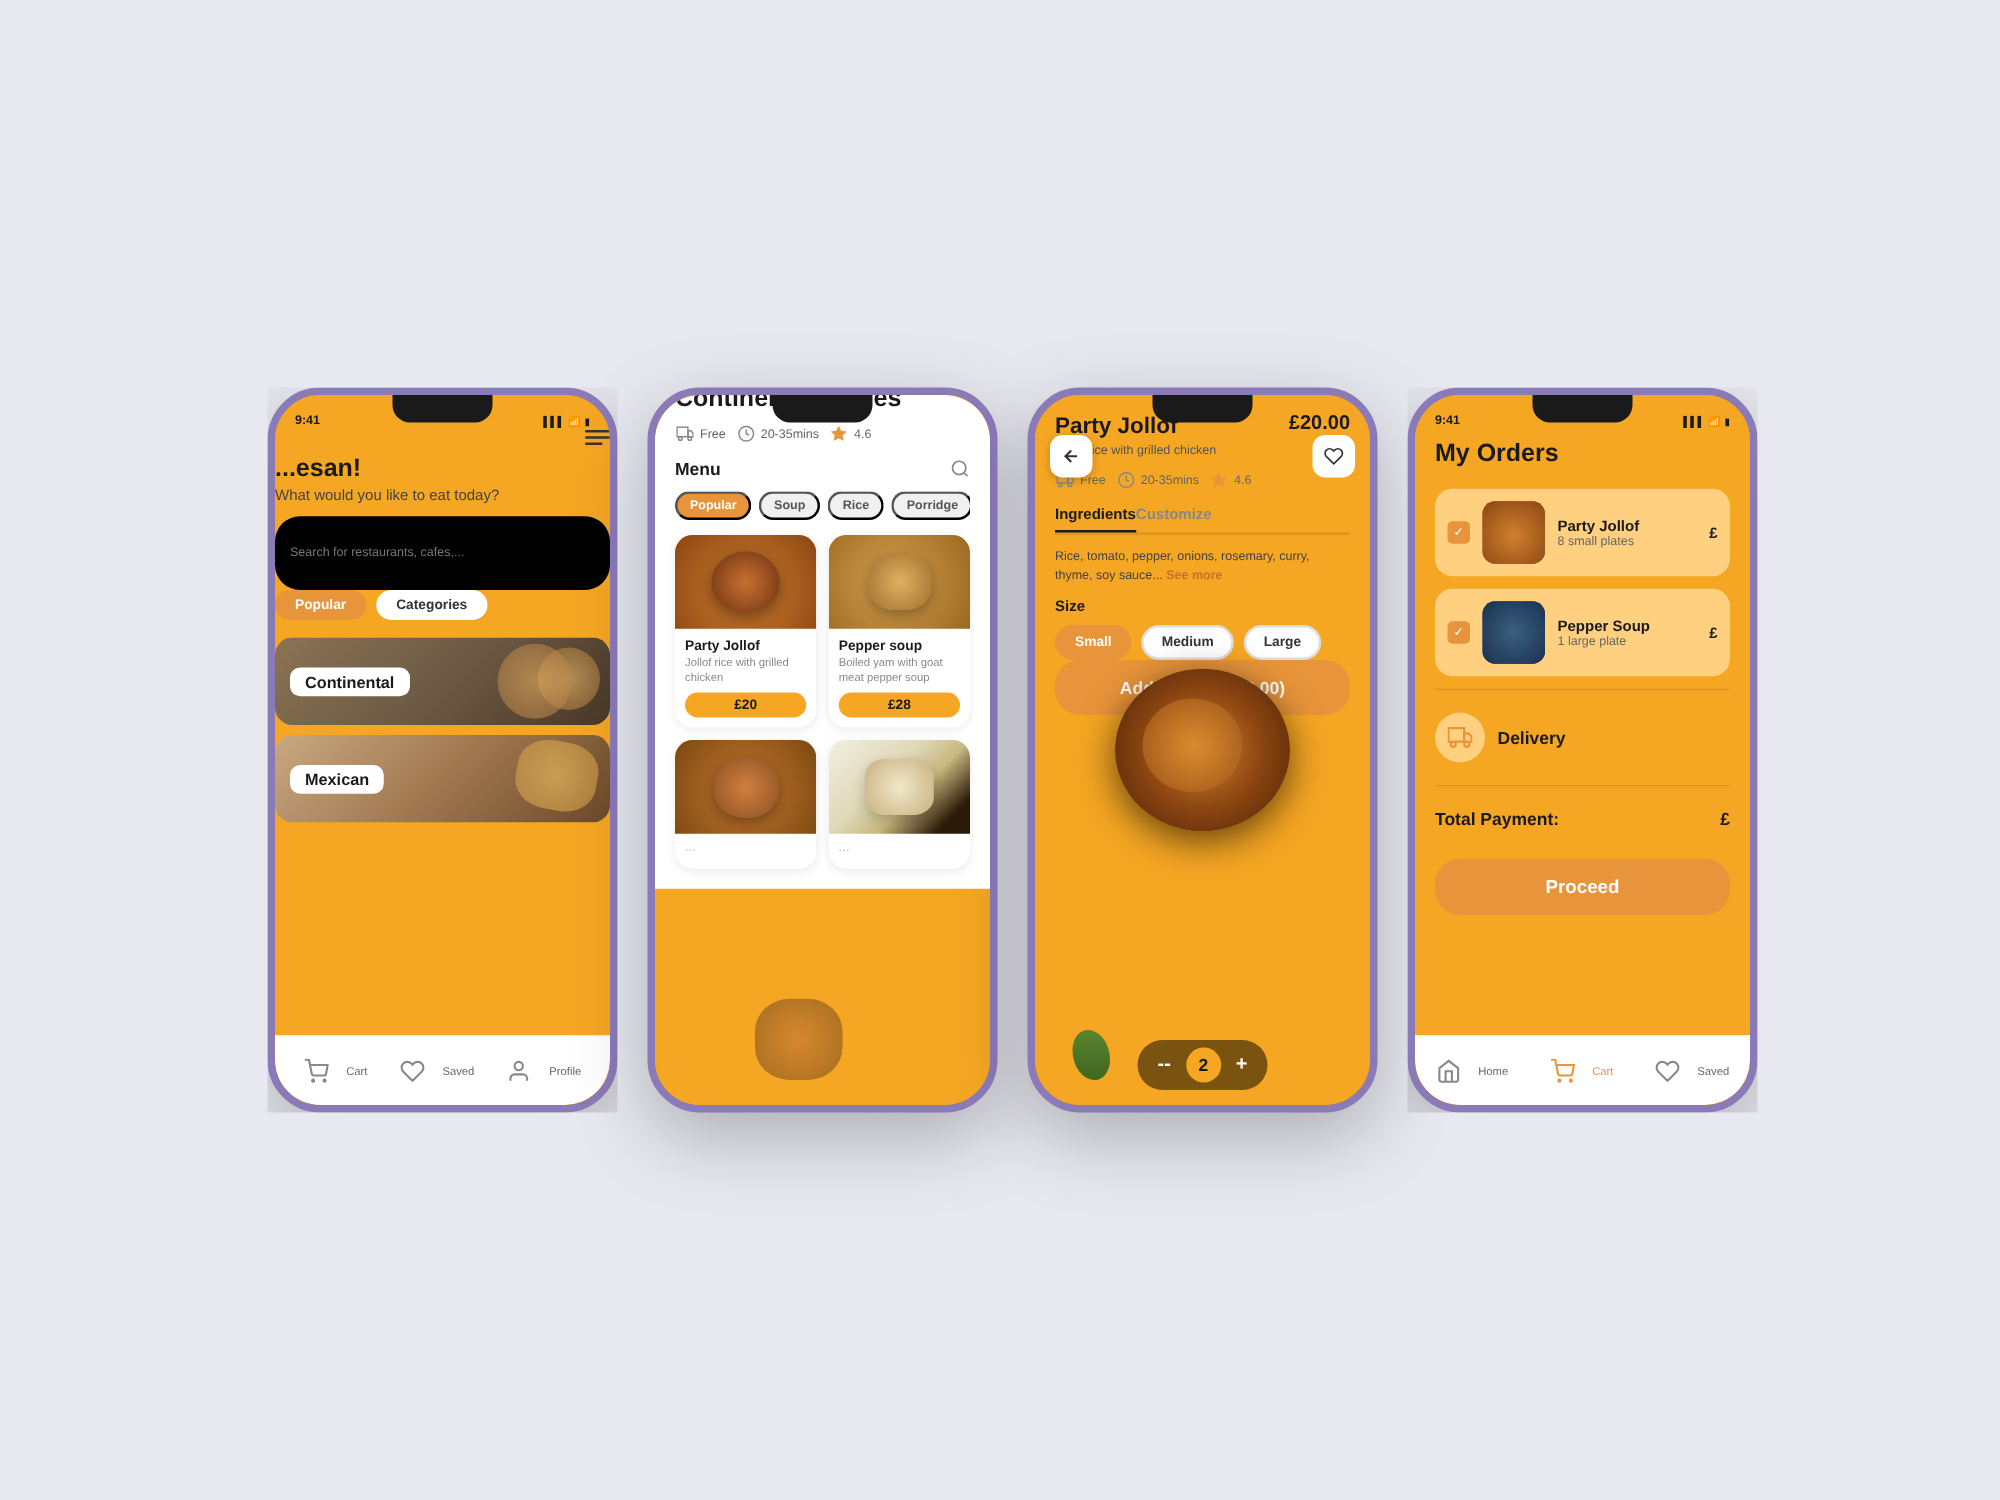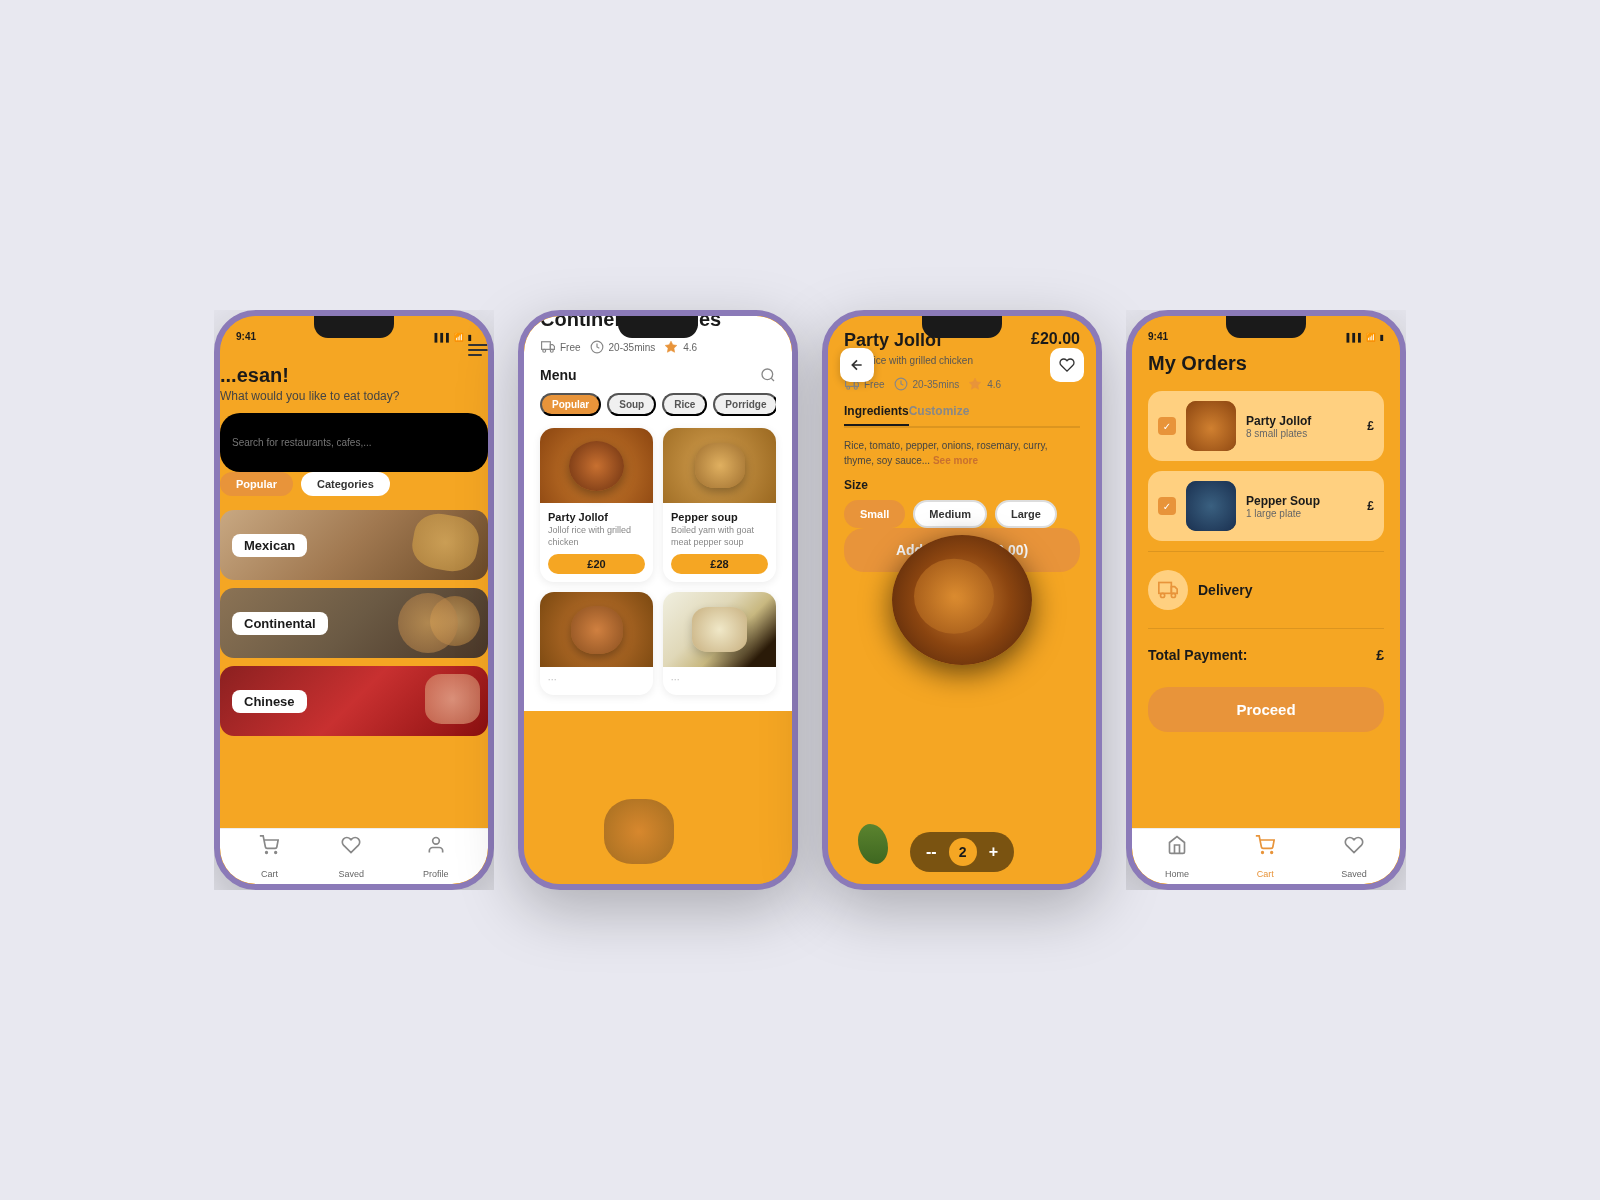--- a/index.html
+++ b/index.html
@@ -188,21 +188,21 @@
       height: 56px;
       display: flex;
       justify-content: space-around;
       align-items: center;
       border-top: 1px solid #eee;
       padding: 0 10px;
     }
 
     .nav-item {
       display: flex;
-      flex-direction: column;
+      flex-direction: row;
       align-items: center;
       gap: 14px;
       cursor: pointer;
     }
 
     .nav-icon {
       width: 20px;
       height: 20px;
       display: flex;
       align-items: center;
@@ -706,37 +706,31 @@
 
         
         <div class="tab-row">
           <button class="tab-btn active">Popular</button>
           <button class="tab-btn inactive">Categories</button>
         </div>
 
         
         <div class="category-list">
           <div class="category-item">
+            <div class="cat-bg continental">
+
+              <div style="position:absolute;right:8px;top:8px;width:50px;height:50px;background:radial-gradient(circle,#c8a060,#8b6030);border-radius:50%;opacity:0.8"></div>
+              <div style="position:absolute;right:30px;top:5px;width:60px;height:60px;background:radial-gradient(circle,#e8b060,#a07040);border-radius:50%;opacity:0.6"></div>
+              <span class="cat-label">Continental</span>
+            </div>
+          </div>
+          <div class="category-item">
             <div class="cat-bg mexican">
               <div style="position:absolute;right:10px;top:5px;width:65px;height:55px;background:radial-gradient(circle,#e8b860,#c09040);border-radius:40%;opacity:0.7;transform:rotate(10deg)"></div>
               <span class="cat-label">Mexican</span>
-            </div>
-          </div>
-          <div class="category-item">
-            <div class="cat-bg continental">
-
-              <div style="position:absolute;right:8px;top:8px;width:50px;height:50px;background:radial-gradient(circle,#c8a060,#8b6030);border-radius:50%;opacity:0.8"></div>
-              <div style="position:absolute;right:30px;top:5px;width:60px;height:60px;background:radial-gradient(circle,#e8b060,#a07040);border-radius:50%;opacity:0.6"></div>
-              <span class="cat-label">Continental</span>
-            </div>
-          </div>
-          <div class="category-item">
-            <div class="cat-bg chinese">
-              <div style="position:absolute;right:8px;top:8px;width:55px;height:50px;background:radial-gradient(circle,#f0c0a0,#d08060);border-radius:30%;opacity:0.7"></div>
-              <span class="cat-label">Chinese</span>
             </div>
           </div>
         </div>
       </div>
 
       <div class="bottom-nav">
         <div class="nav-item">
           <div class="nav-icon">
             <svg width="20" height="20" viewBox="0 0 24 24" fill="none" stroke="#888" stroke-width="2">
               <circle cx="9" cy="21" r="1"></circle>

